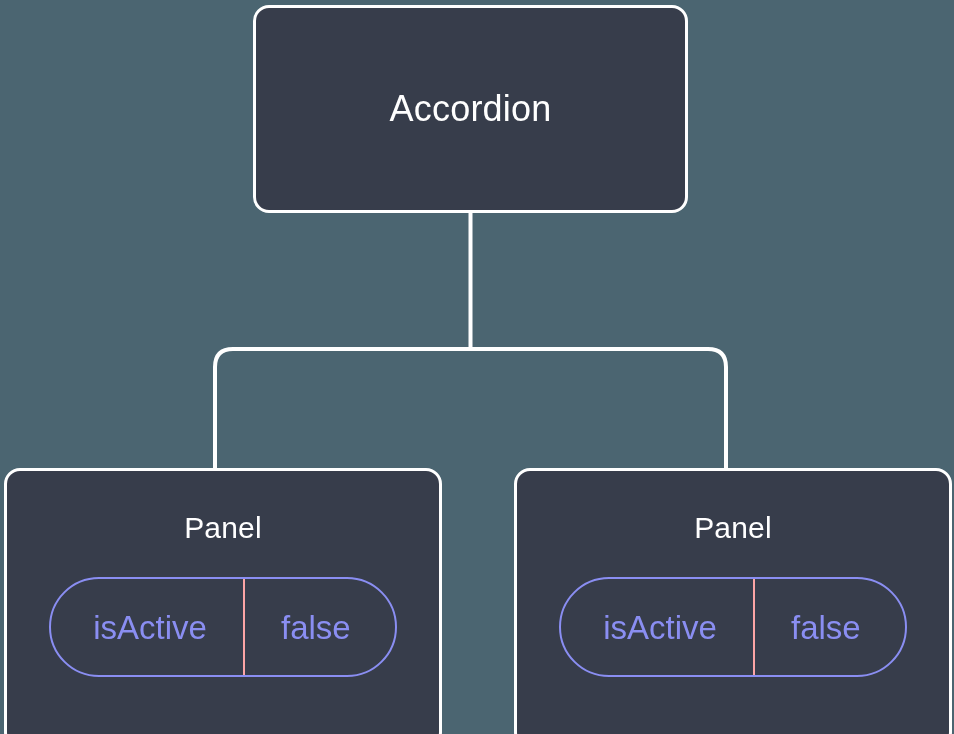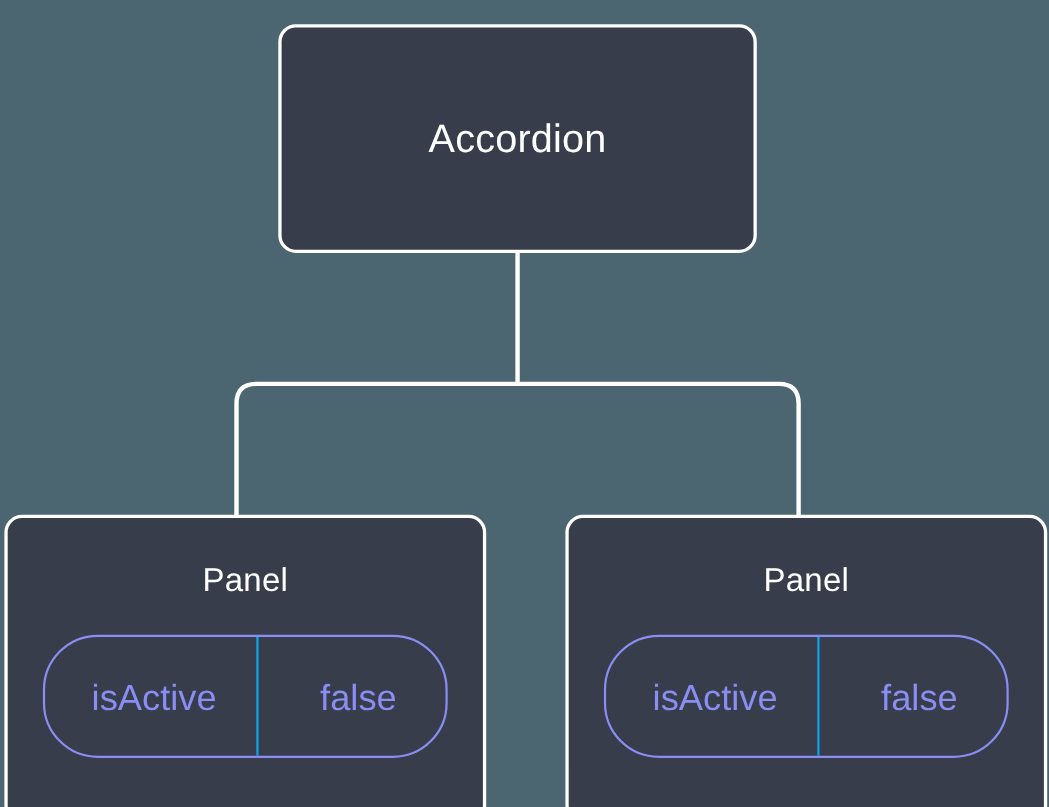--- a/index.html
+++ b/index.html
@@ -37,21 +37,21 @@
     background: #373d4b;
     border: 3px solid #ffffff;
     border-radius: 16px;
     display: flex;
     flex-direction: column;
     align-items: center;
   }
 
   .node-accordion {
     left: 253px;
-    top: 22px;
+    top: 5px;
     width: 435px;
     height: 208px;
     justify-content: center;
   }
 
   .node-panel {
     top: 468px;
     width: 438px;
     height: 280px;
     justify-content: flex-start;
@@ -70,21 +70,21 @@
     white-space: nowrap;
   }
 
   .node-accordion .node-title {
     font-size: 36px;
   }
 
   
   .state-pill {
     margin-top: 34px;
-    height: 112px;
+    height: 100px;
     display: flex;
     align-items: stretch;
     border: 2px solid #8a8ef2;
     border-radius: 50px;
     box-sizing: border-box;
   }
 
   .pill-key,
   .pill-value {
     display: flex;
@@ -96,22 +96,22 @@
     line-height: 1;
     white-space: nowrap;
     box-sizing: border-box;
   }
 
   .pill-key {
     padding: 0 36px 0 42px;
   }
 
   .pill-value {
-    padding: 0 44px 0 56px;
-    border-left: 2px solid #0ea5e9;
+    padding: 0 44px 0 36px;
+    border-left: 2px solid #fca5a5;
   }
 </style>
 </head>
 <body>
 
 <div id="diagram">
 
   <svg id="connectors" viewBox="0 0 954 734" width="954" height="734" fill="none" xmlns="http://www.w3.org/2000/svg" aria-hidden="true">
 
     <path d="M470.5 212 L470.5 349" stroke="#ffffff" stroke-width="4" stroke-linecap="butt"></path>

